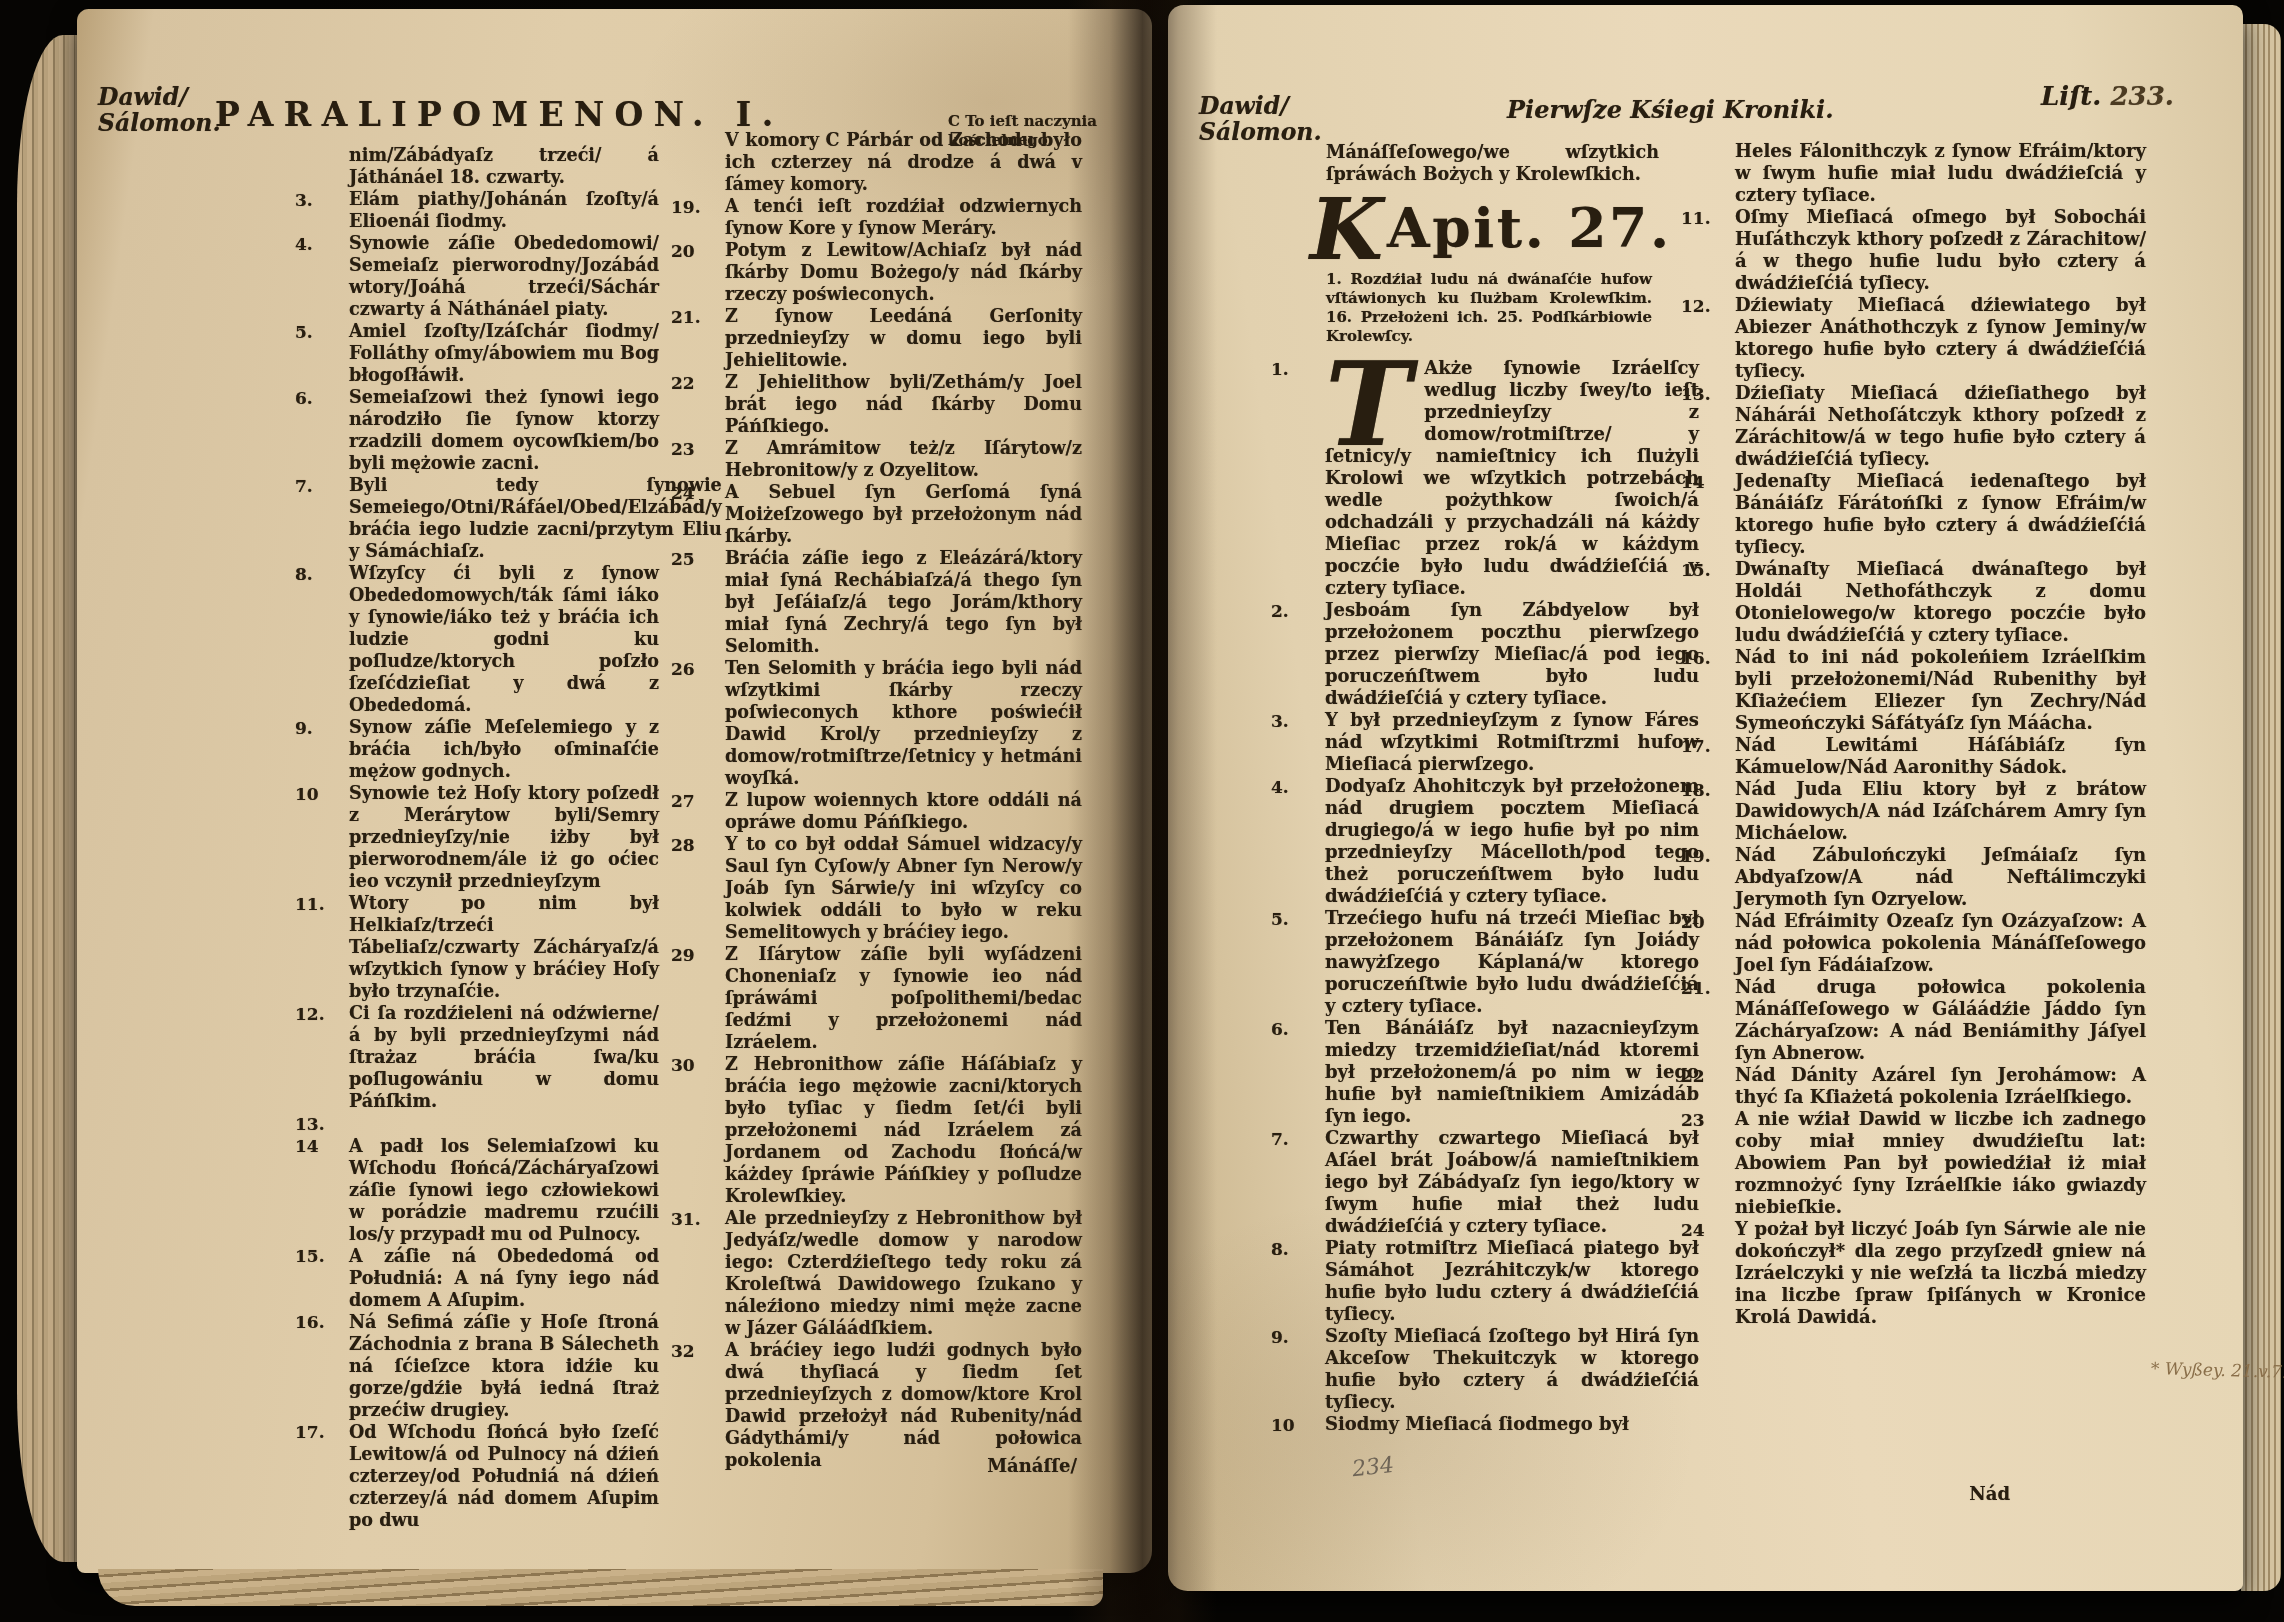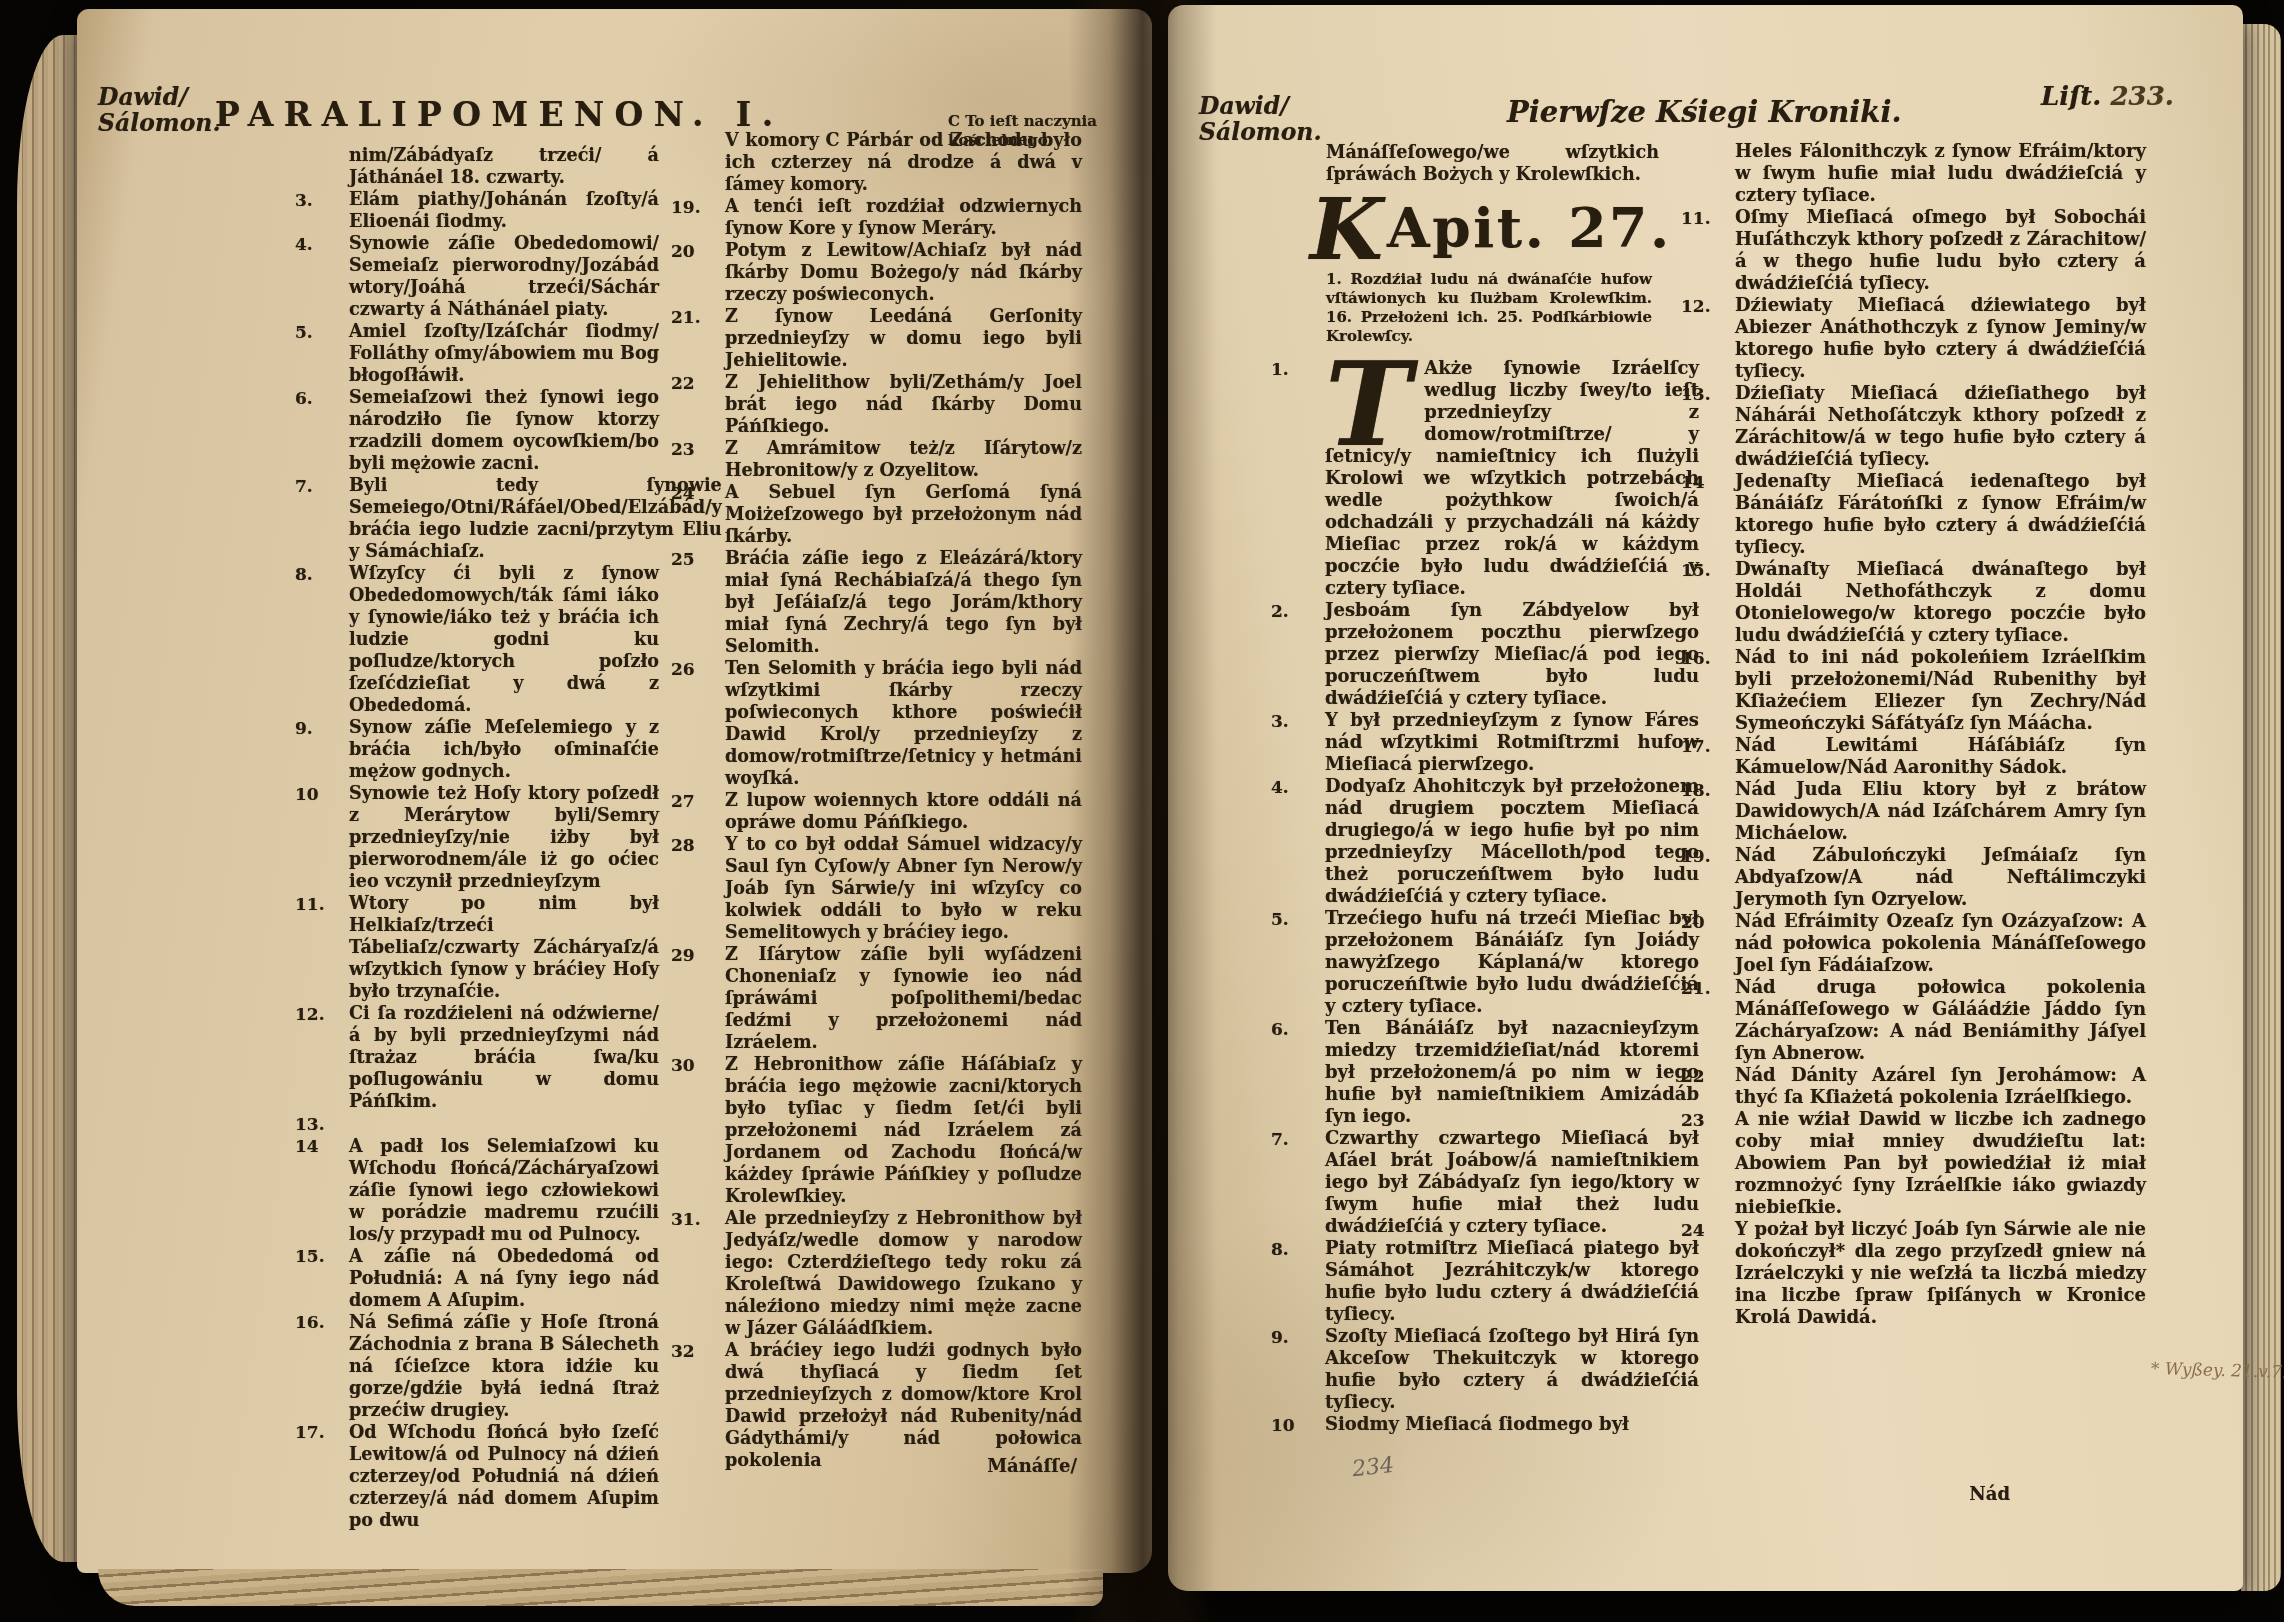--- a/index.html
+++ b/index.html
@@ -32,21 +32,21 @@
   .edge-stack-bottom-right{position:absolute;left:1196px;top:1588px;width:1042px;height:22px;z-index:2;
     border-radius:0 0 19.6px 6.5px;
     background:repeating-linear-gradient(2deg,#c8b astronomical 0,#c8b28a 0 5.2px,#97815c 5.2px 7.2px,#d2bc94 7.2px 11.7px);}
   .gutter-shadow{position:absolute;left:1068px;top:0;width:149px;height:1623px;z-index:6;pointer-events:none;
     background:linear-gradient(90deg,rgba(45,28,12,0) 0%,rgba(45,28,12,.30) 28%,rgba(18,10,4,.72) 50%,rgba(45,28,12,.28) 74%,rgba(45,28,12,0) 100%);}
   
   .txt{position:absolute;z-index:4;}
   .ink{color:#281e10;text-shadow:0 0 0.7px rgba(40,30,14,.55);}
   .margin-header{font-weight:700;font-size:23.5px;line-height:26px;font-style:italic;}
   .main-title{font-weight:600;font-size:33px;letter-spacing:10.4px;white-space:nowrap;}
-  .running-title{font-weight:700;font-size:29px;font-style:italic;white-space:nowrap;}
+  .running-title{font-weight:700;font-size:24px;font-style:italic;white-space:nowrap;}
   .folio{font-weight:700;font-size:26px;font-style:italic;white-space:nowrap;}
   .folio-num{font-weight:700;color:#4c3b22;}
   .top-note{font-weight:700;font-size:15px;line-height:19px;width:215px;}
   .col{display:block;}
   .verse{display:flex;align-items:flex-start;}
   .vnum{flex:0 0 54px;font-weight:700;font-size:17px;line-height:22px;padding-top:0.7px;}
   .vbody{flex:1;display:block;font-weight:700;font-size:17.6px;line-height:22px;
     text-align:justify;}
   .col-right .vbody{font-size:18px;}
   .vinitial{float:left;font-weight:700;font-style:italic;font-size:116px;line-height:.70;

